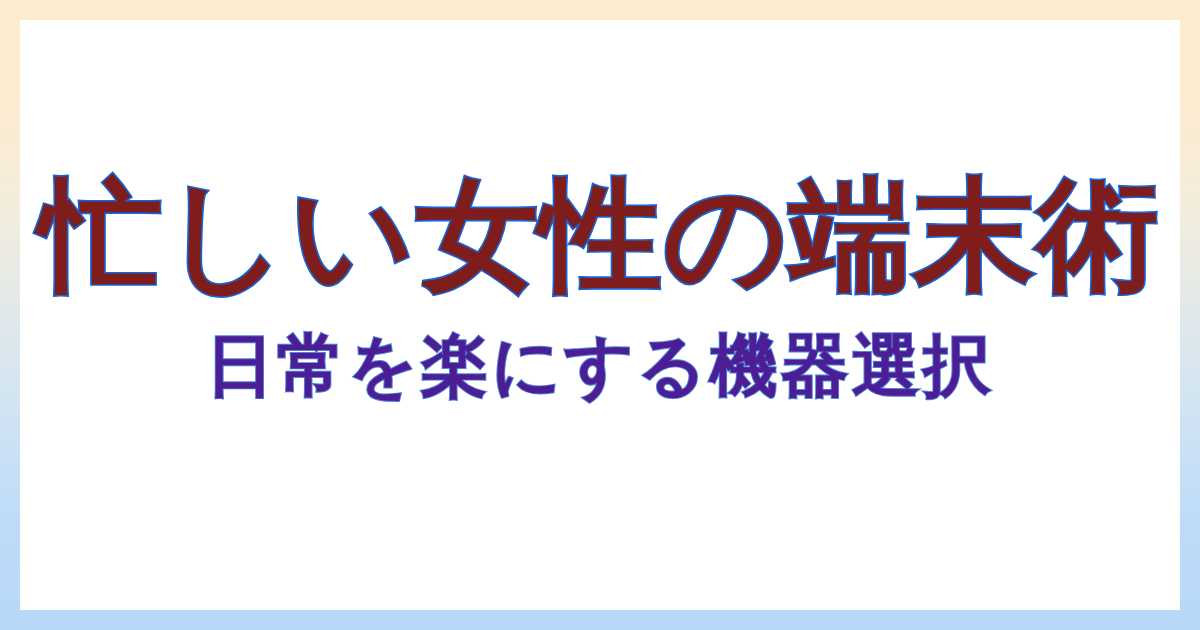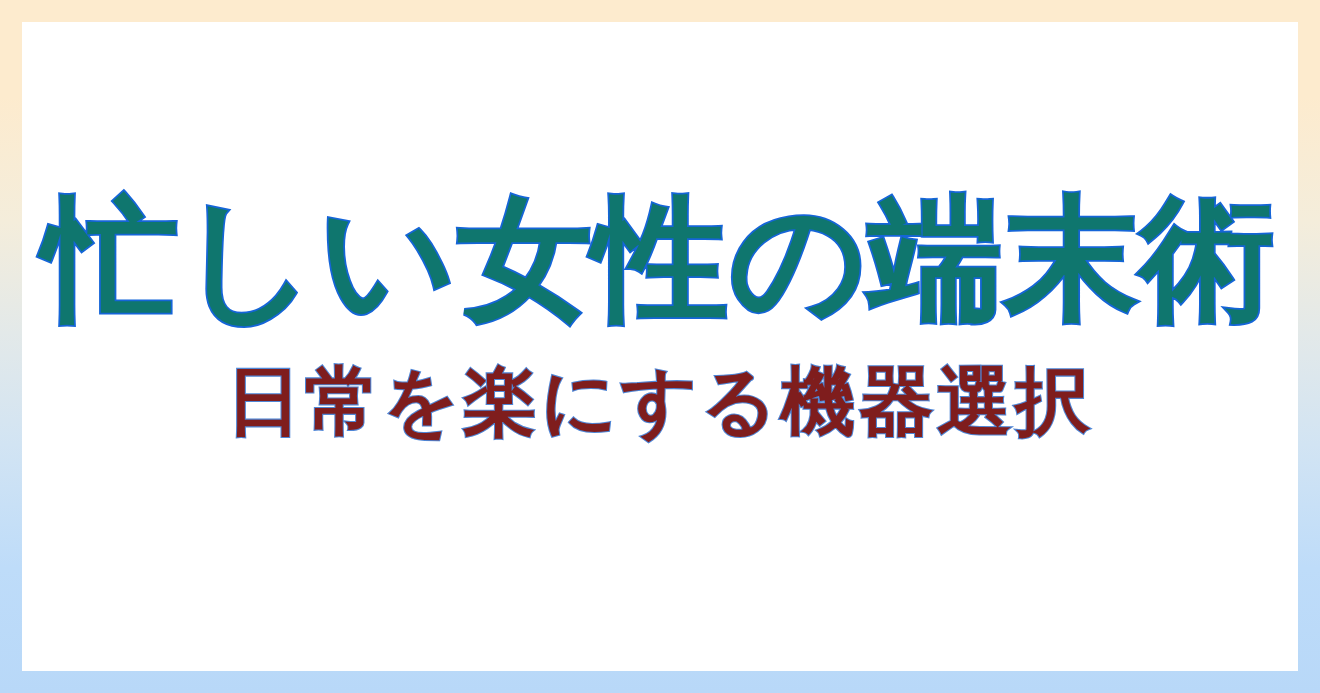--- a/index.html
+++ b/index.html
@@ -53,36 +53,36 @@
   }
 
   
   .headline {
     display: block;
     white-space: nowrap;
     font-size: 122px;
     line-height: 1.0;
     font-weight: 700;
     letter-spacing: 0.012em;
-    color: #0f766e;
+    color: #7f1d1d;
     -webkit-text-stroke: 3.2px #1565d8;
     paint-order: stroke fill;
     margin: 0;
     transform: translateY(-46px);
   }
 
   
   .subheadline {
     display: block;
     white-space: nowrap;
     font-size: 68px;
     line-height: 1.0;
     font-weight: 700;
     letter-spacing: 0.045em;
-    color: #7f1d1d;
+    color: #4c1d95;
     -webkit-text-stroke: 1.9px #4f86d6;
     paint-order: stroke fill;
     margin: 0;
     transform: translateY(-10px);
   }
 </style>
 </head>
 <body>
 
 <div id="canvas">

